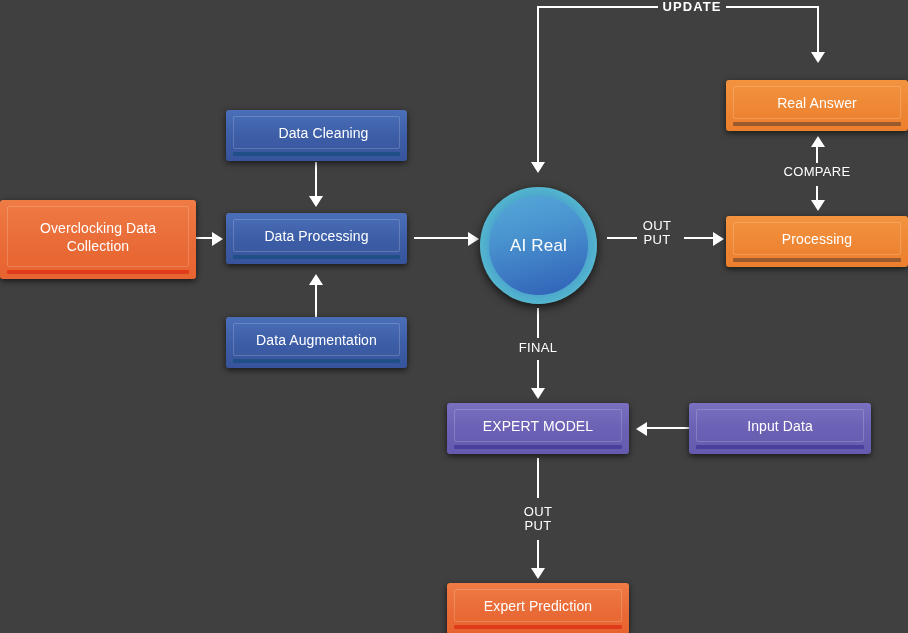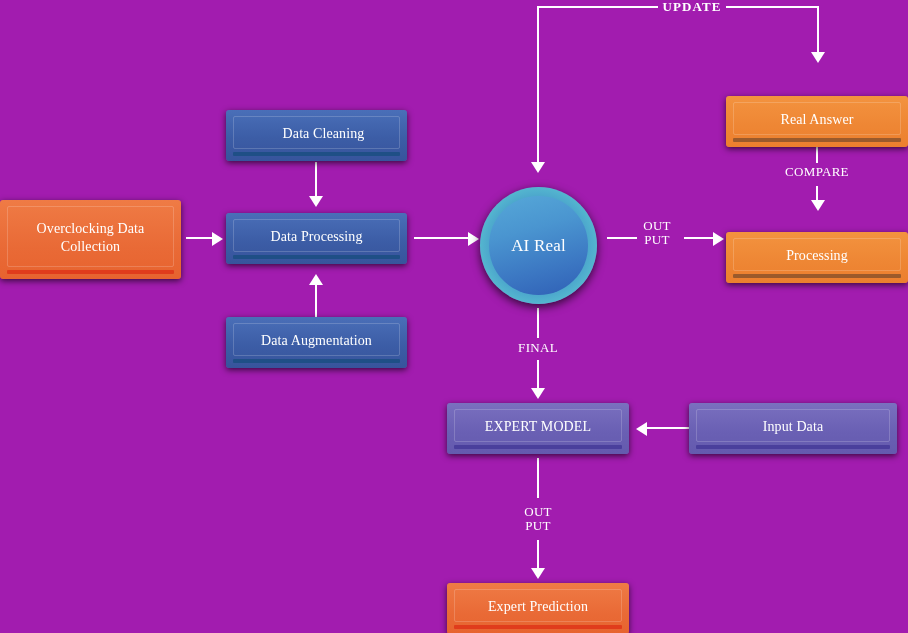--- a/index.html
+++ b/index.html
@@ -8,23 +8,22 @@
     padding: 0;
     background: #000000;
   }
   body {
     font-family: "Liberation Sans", sans-serif;
   }
   #canvas {
     position: relative;
     width: 908px;
     height: 633px;
-    background: #a21caf;
+    background: #404040;
     overflow: hidden;
-    font-family: Liberation Serif, serif;
   }
 
   
   .node {
     position: absolute;
     box-sizing: border-box;
     display: flex;
     align-items: center;
     justify-content: center;
     text-align: center;
@@ -67,21 +66,20 @@
   }
   .v-blue::after { background: #1f4f86; }
 
   .v-orange-dark {
     background: linear-gradient(180deg, #ef7b45 0%, #e96a36 60%, #e7632f 100%);
   }
   .v-orange-dark::after { background: #e03c1c; }
 
   .v-orange-light {
     background: linear-gradient(180deg, #f3933f 0%, #ee8634 60%, #ec7f2e 100%);
-    margin-top: 16px;
   }
   .v-orange-light::after { background: #9b5a2b; }
 
   .v-purple {
     background: linear-gradient(180deg, #7a70bf 0%, #6a60b4 55%, #645aae 100%);
   }
   .v-purple::after { background: #4a3f9c; }
 
   
   .circle {
@@ -205,21 +203,21 @@
 
   <div class="line hline" style="left:647px; top:427px; width:42px;"></div>
   <div class="arrowhead ah-left" style="left:636px; top:422px;"></div>
 
   <div class="line vline" style="left:537px; top:458px; height:40px;"></div>
   <div class="elabel" style="left: 518px; top: 505px; width: 40px; white-space: pre-line;">OUT
 PUT</div>
   <div class="line vline" style="left:537px; top:540px; height:32px;"></div>
   <div class="arrowhead ah-down" style="left:531px; top:568px;"></div>
 
-  <div class="node v-orange-dark" style="left:0px; top:200px; width:181px; height:79px;">
+  <div class="node v-orange-dark" style="left:0px; top:200px; width:196px; height:79px;">
     <span class="lbl" style="white-space: pre-line;">Overclocking Data
 Collection</span>
   </div>
 
   <div class="node v-blue" style="left:226px; top:110px; width:181px; height:51px;padding-left:24px;">
     <span class="lbl" style="white-space: pre-line;">Data Cleaning</span>
   </div>
 
   <div class="node v-blue" style="left:226px; top:317px; width:181px; height:51px;">
     <span class="lbl" style="white-space: pre-line;">Data Augmentation</span>
@@ -239,21 +237,21 @@
   </div>
 
   <div class="node v-orange-light" style="left:726px; top:216px; width:182px; height:51px;">
     <span class="lbl" style="white-space: pre-line;">Processing</span>
   </div>
 
   <div class="node v-purple" style="left:447px; top:403px; width:182px; height:51px;">
     <span class="lbl" style="white-space: pre-line;">EXPERT MODEL</span>
   </div>
 
-  <div class="node v-purple" style="left:689px; top:403px; width:208px; height:51px;">
+  <div class="node v-purple" style="left:689px; top:403px; width:182px; height:51px;">
     <span class="lbl" style="white-space: pre-line;">Input Data</span>
   </div>
 
   <div class="node v-orange-dark" style="left:447px; top:583px; width:182px; height:51px;">
     <span class="lbl" style="white-space: pre-line;">Expert Prediction</span>
   </div>
 
 </div>
 
 </body></html>

